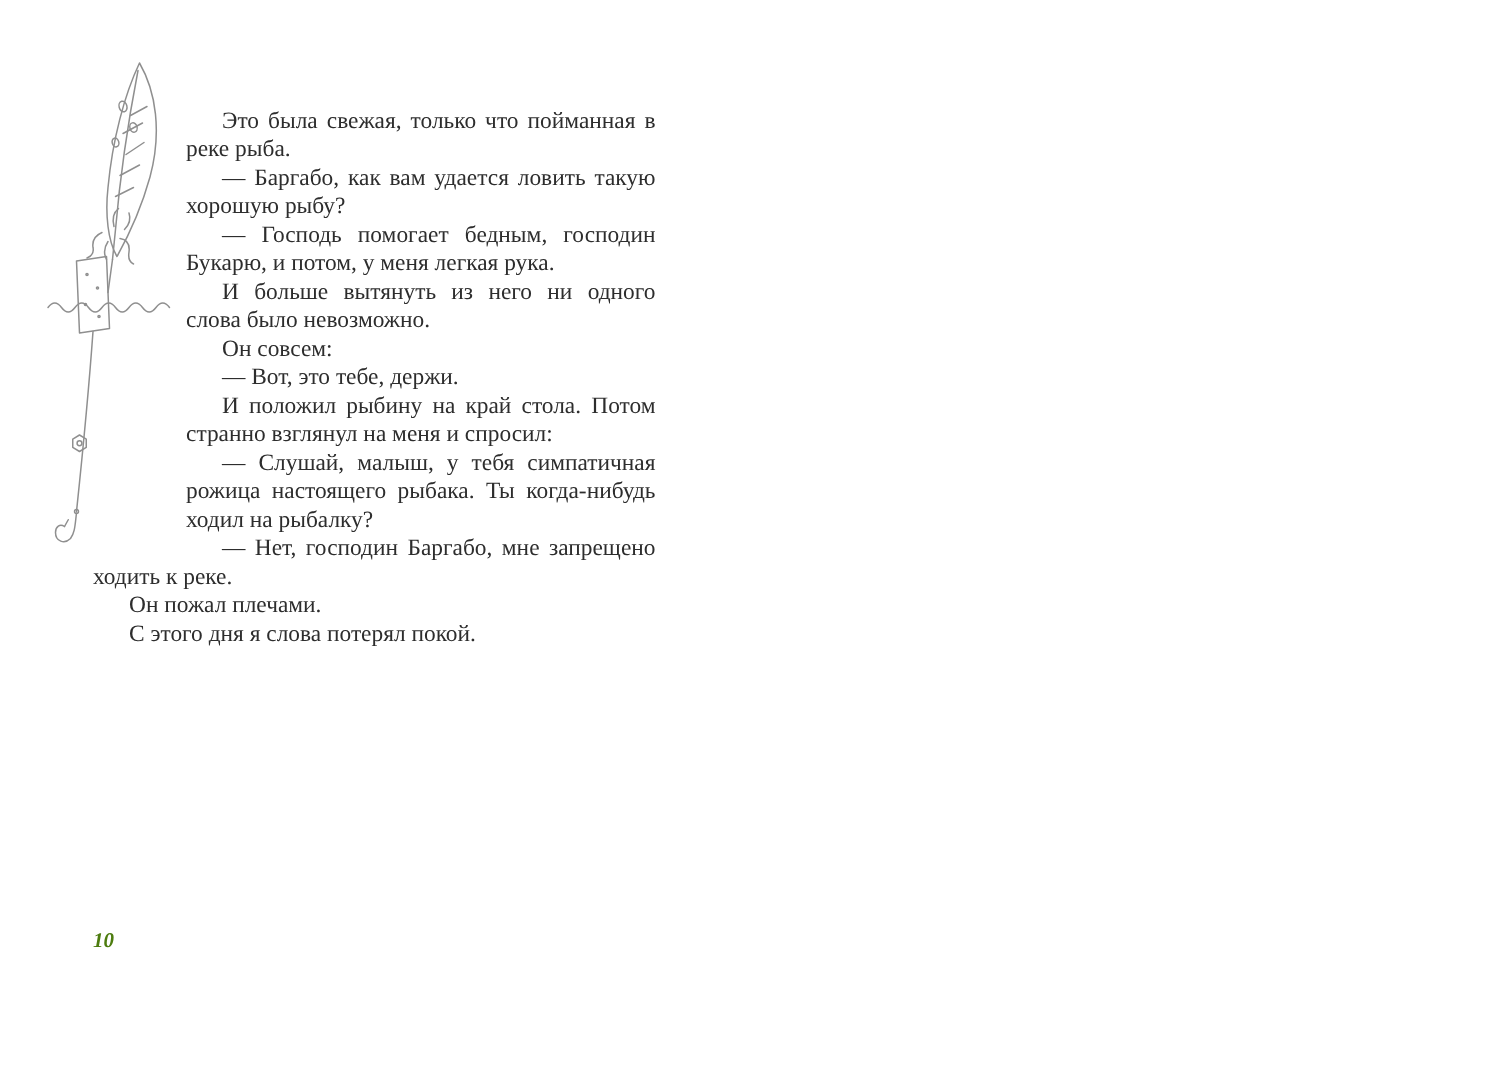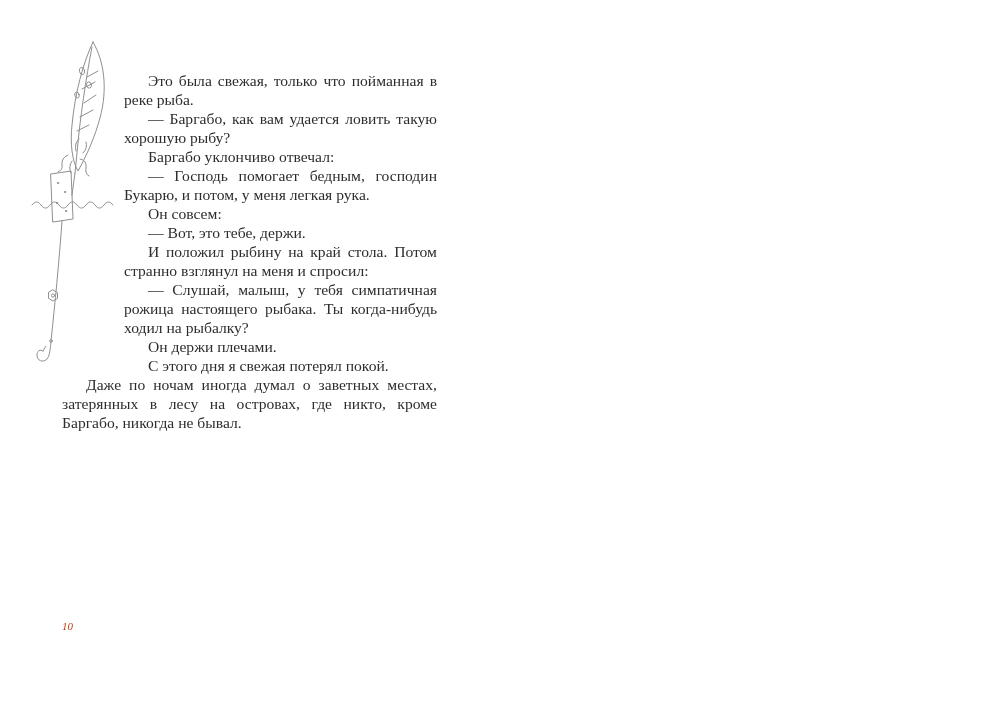--- a/index.html
+++ b/index.html
@@ -26,21 +26,21 @@
   }
   .left-text  { left: 62px;  top: 71px; width: 375px; }
 
   .para { margin: 0; text-indent: 24px; }
 
   
   .l-spacer { float: left; width: 62px; height: 302px; }
 
   .page-number {
     position: absolute; left: 62px; top: 620px;
-    font-style: italic; font-size: 11px; color: #c2410c;
+    font-style: italic; font-size: 14px; color: #4d7c0f; font-weight: bold;
   }
 
   svg.illustration { position: absolute; overflow: visible; }
   .ill-quill { left: 20px;  top: 33px;  width: 102px; height: 332px; }
   svg.illustration * { vector-effect: non-scaling-stroke; }
 </style>
 </head>
 <body>
 
 <div class="spread">
@@ -82,29 +82,29 @@
         <path d="M31,309 C30,317 30,322 27,326 C23,330 17,328 17,322 C17,318 20,316 23,318"></path>
         <path d="M23,318 L25.5,313.5"></path>
       </g>
     </svg>
 
     <div class="text-block left-text">
       <div class="l-spacer"></div>
       <div>
           <p class="para">Это была свежая, только что пойманная в реке рыба.</p>
           <p class="para">— Баргабо, как вам удается ловить такую хорошую рыбу?</p>
-          <p class="para">Баргабо уклончиво отвечал:</p>
           <p class="para">— Господь помогает бедным, господин Букарю, и потом, у меня легкая рука.</p>
+          <p class="para">И больше вытянуть из него ни одного слова было невозможно.</p>
           <p class="para">Он совсем:</p>
           <p class="para">— Вот, это тебе, держи.</p>
           <p class="para">И положил рыбину на край стола. Потом странно взглянул на меня и спросил:</p>
           <p class="para">— Слушай, малыш, у тебя симпатичная рожица настоящего рыбака. Ты когда-нибудь ходил на рыбалку?</p>
-          <p class="para">Он держи плечами.</p>
-          <p class="para">С этого дня я свежая потерял покой.</p>
-          <p class="para">Даже по ночам иногда думал о заветных местах, затерянных в лесу на островах, где никто, кроме Баргабо, никогда не бывал.</p>
+          <p class="para">— Нет, господин Баргабо, мне запрещено ходить к реке.</p>
+          <p class="para">Он пожал плечами.</p>
+          <p class="para">С этого дня я слова потерял покой.</p>
         </div>
     </div>
 
     <div class="page-number">10</div>
   </div>
 
   <div class="page right">
 
     
     

